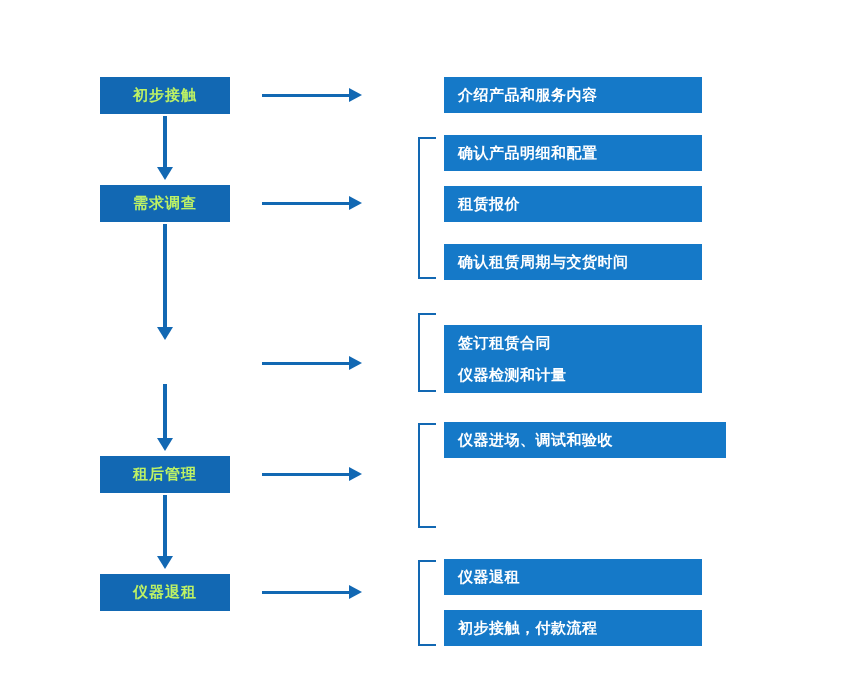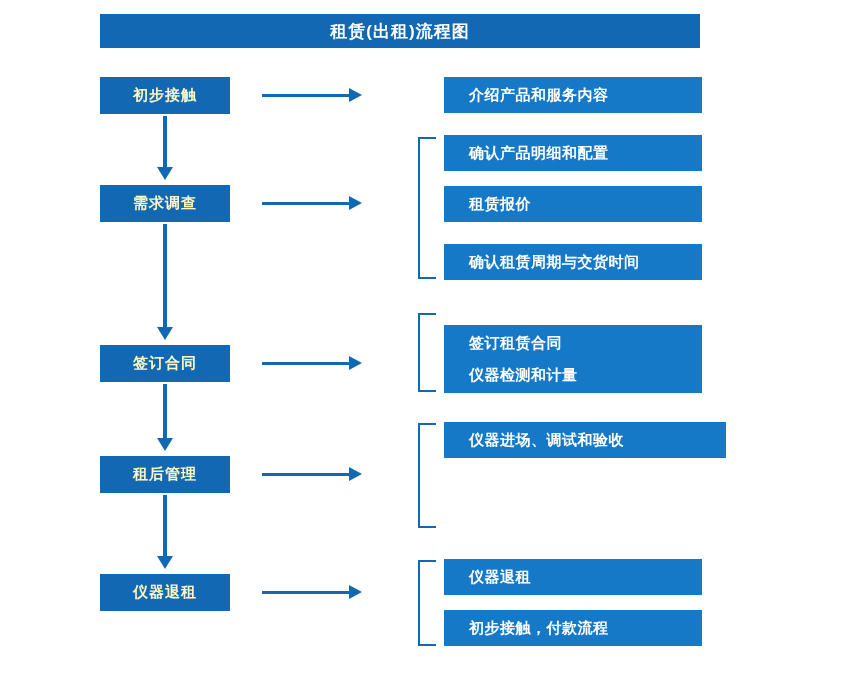--- a/index.html
+++ b/index.html
@@ -29,37 +29,37 @@
     font-size: 17px;
     font-weight: bold;
     display: flex;
     align-items: center;
     justify-content: center;
     letter-spacing: 1px;
   }
   .stage-box {
     position: absolute;
     background: #1268b3;
-    color: #fef9c3;
+    color: #bef264;
     font-size: 15px;
     font-weight: bold;
     display: flex;
     align-items: center;
     justify-content: center;
     letter-spacing: 1px;
   }
   .detail-box {
     position: absolute;
     background: #1579c8;
     color: #ffffff;
     font-size: 15px;
     font-weight: bold;
     display: flex;
     align-items: center;
-    padding-left: 25px;
+    padding-left: 14px;
     box-sizing: border-box;
     letter-spacing: 0.5px;
   }
   
   .v-arrow {
     position: absolute;
     width: 4px;
     background: #1268b3;
   }
   .v-arrow::after {
@@ -97,27 +97,25 @@
     border-top: 2px solid #1268b3;
     border-bottom: 2px solid #1268b3;
     box-sizing: border-box;
   }
 </style>
 </head>
 <body>
 
 <div id="canvas">
 
-  <div class="title-bar">租赁(出租)流程图</div>
 
   <div class="stage-box" style="left:100px; top:77px; width:130px; height:37px;">初步接触</div>
 
   <div class="stage-box" style="left:100px; top:185px; width:130px; height:37px;">需求调查</div>
 
-  <div class="stage-box" style="left:100px; top:345px; width:130px; height:37px;">签订合同</div>
 
   <div class="stage-box" style="left:100px; top:456px; width:130px; height:37px;">租后管理</div>
 
   <div class="stage-box" style="left:100px; top:574px; width:130px; height:37px;">仪器退租</div>
 
   <div class="v-arrow" style="left:163px; top:116px; height:52px;"></div>
   <div class="v-arrow" style="left:163px; top:224px; height:104px;"></div>
   <div class="v-arrow" style="left:163px; top:384px; height:55px;"></div>
   <div class="v-arrow" style="left:163px; top:495px; height:62px;"></div>
 

